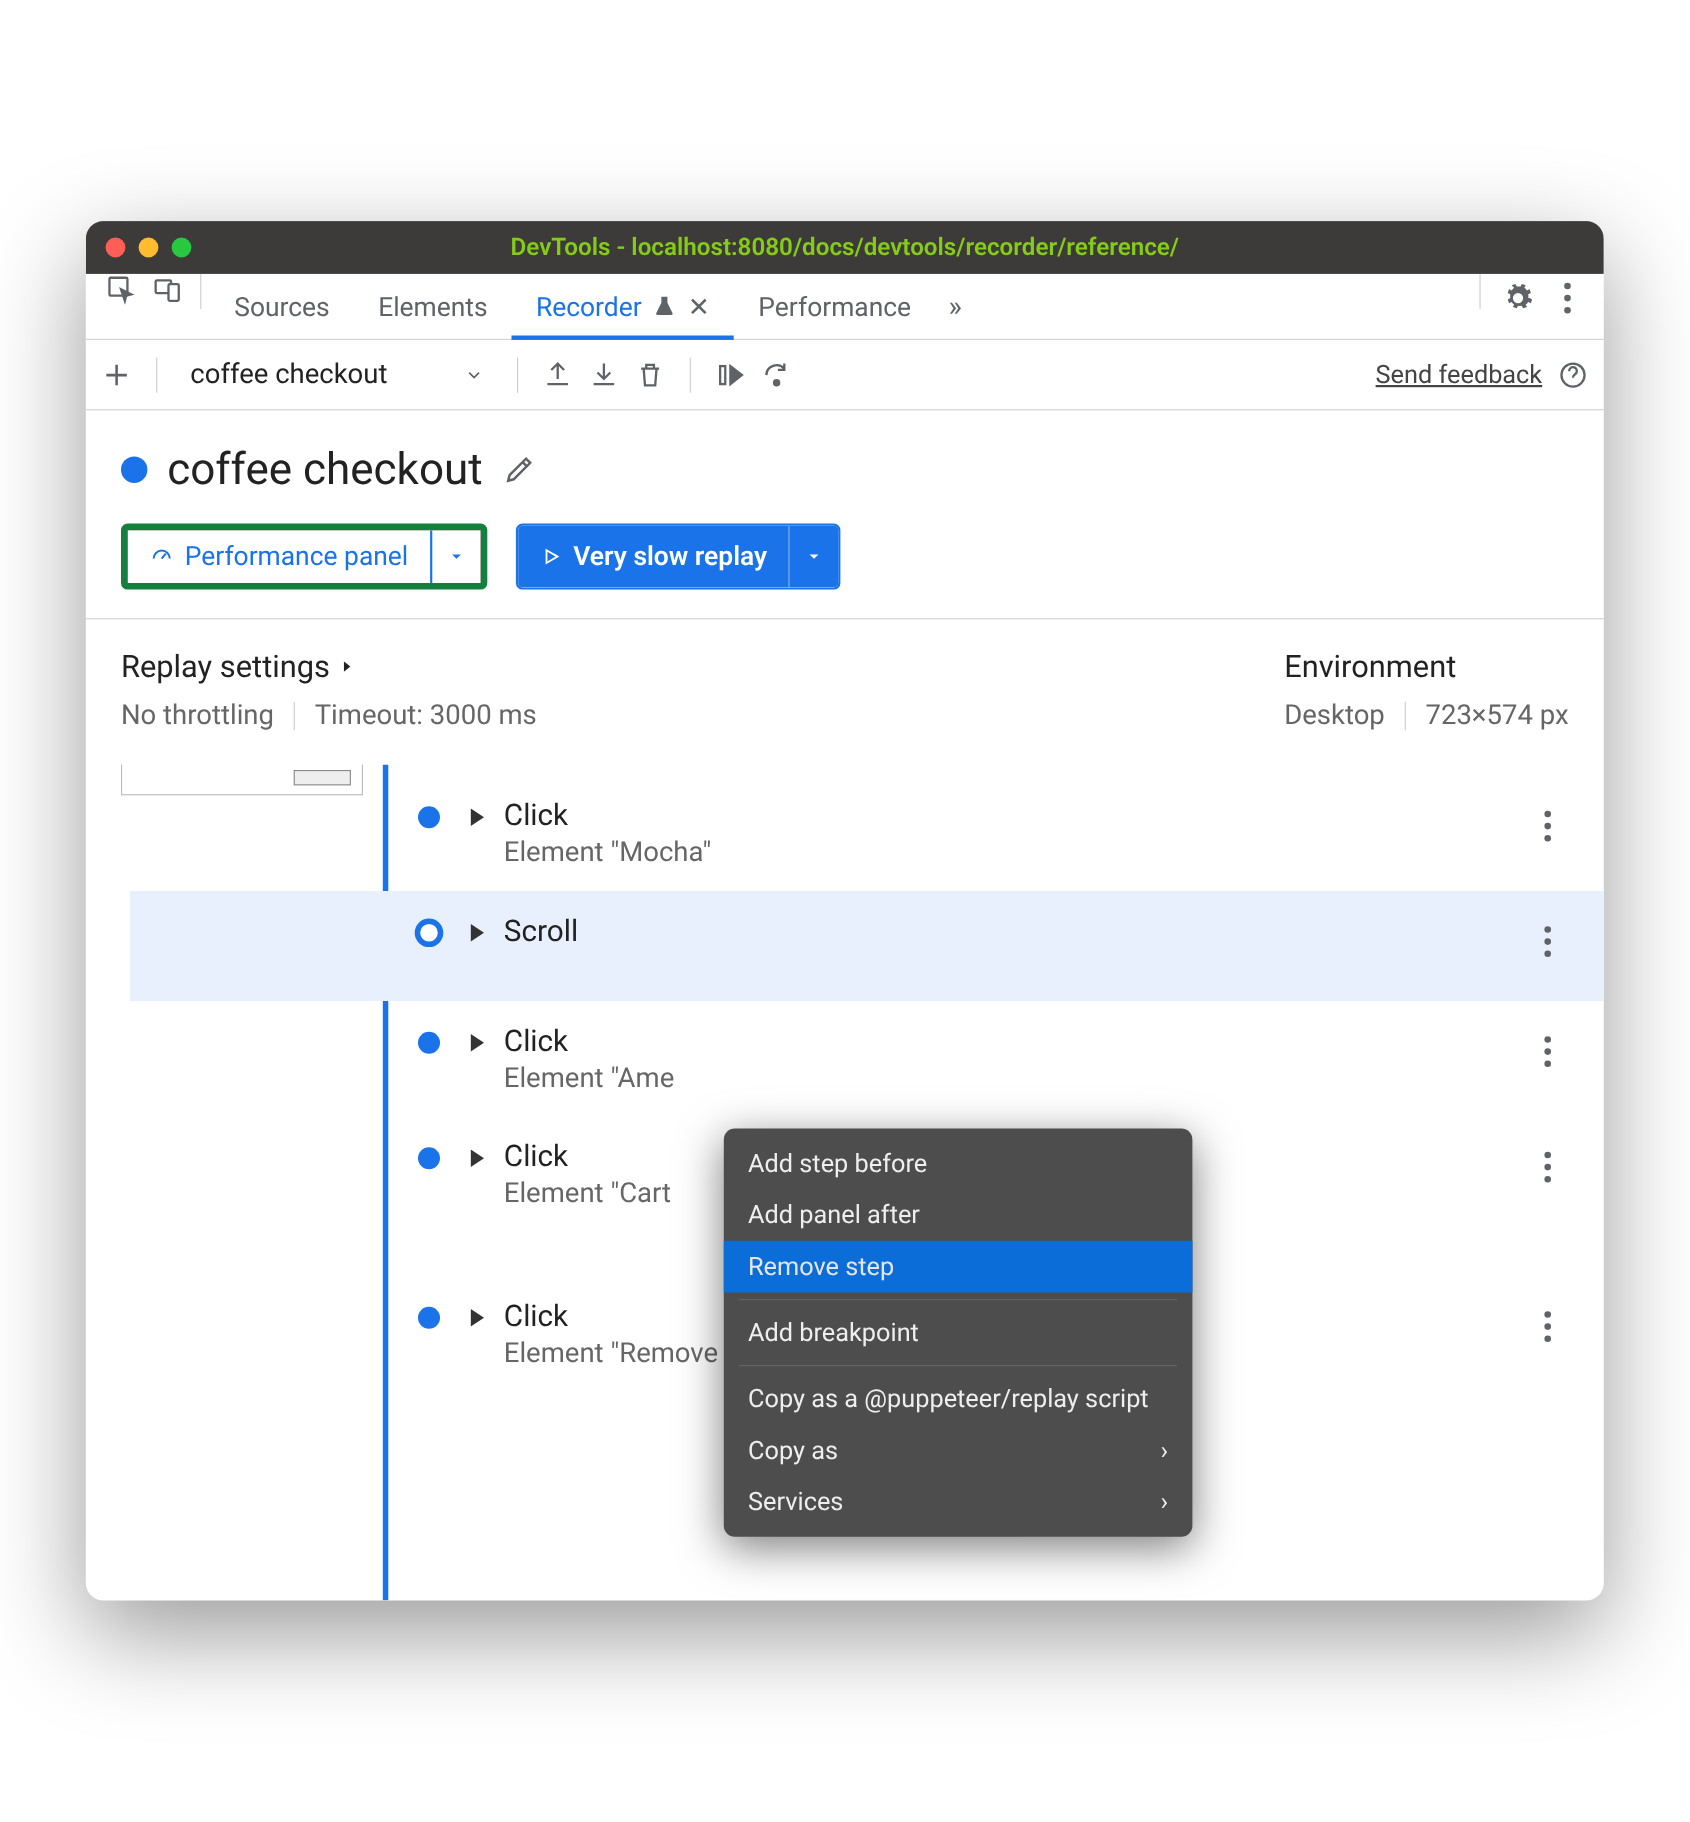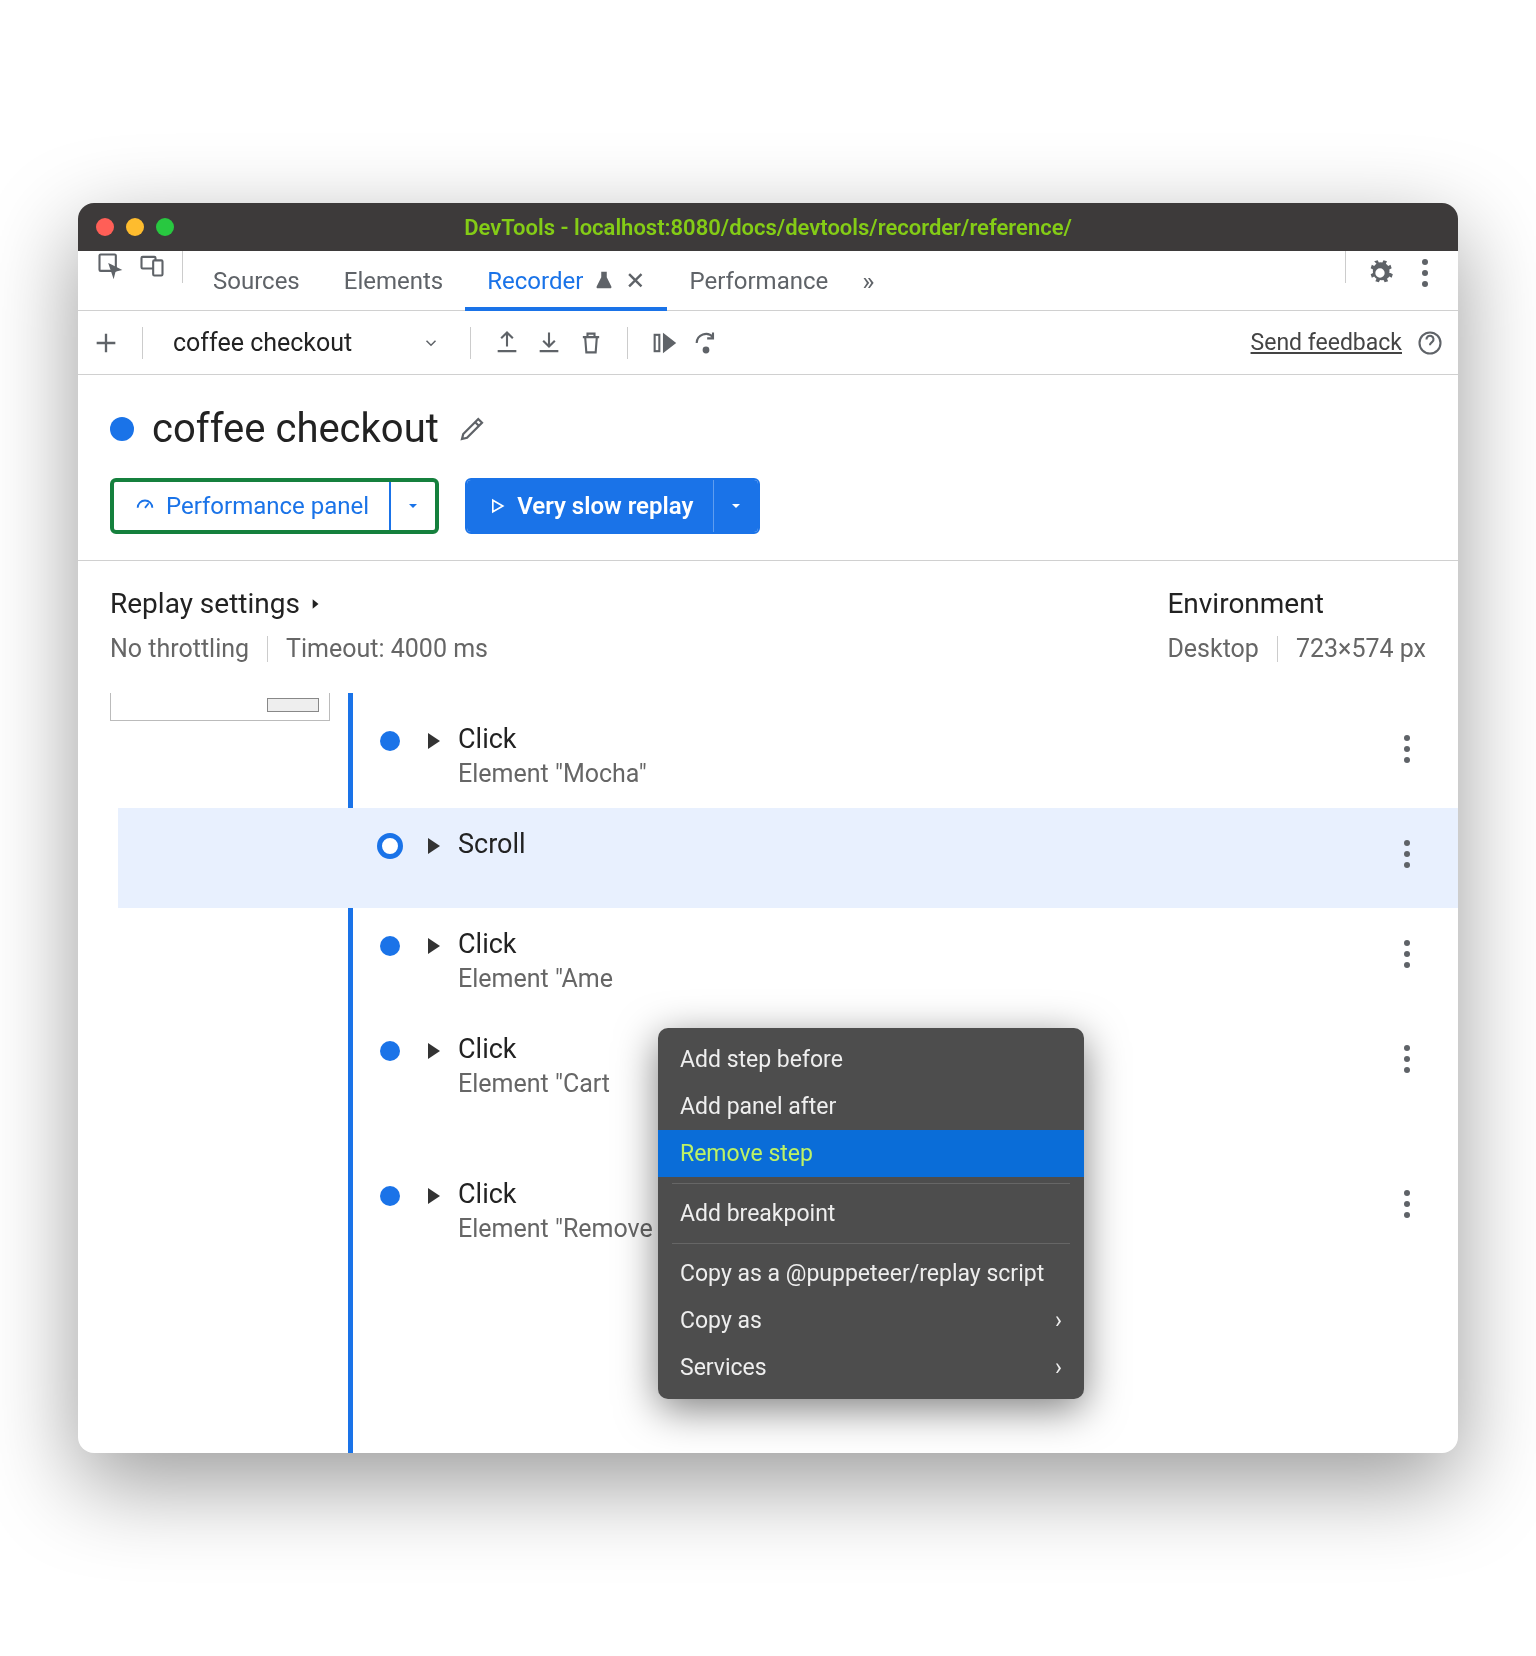--- a/index.html
+++ b/index.html
@@ -25,21 +25,21 @@
 .chev{width:18px;height:18px}
 .spacer{flex:1}
 .link{font-size:23px;color:#444;text-decoration:underline;cursor:pointer}
 .header{padding:30px 32px 26px}
 .title-row{display:flex;align-items:center;gap:18px}
 .bluedot{width:24px;height:24px;border-radius:50%;background:#1a73e8}
 .h1{font-size:40px;font-weight:400;color:#222}
 .edit-ic{width:30px;height:30px;color:#5f6368;cursor:pointer}
 .btnrow{display:flex;gap:26px;margin-top:26px}
 .splitbtn{display:flex;border-radius:6px;overflow:hidden}
-.splitbtn.outline{border:4px solid #15803d;background:#737373}
+.splitbtn.outline{border:6px solid #15803d;background:#737373}
 .splitbtn.outline .main,.splitbtn.outline .drop{color:#1a73e8;background:#fff}
 .splitbtn.fill .main,.splitbtn.fill .drop{background:#1a73e8;color:#fff}
 .splitbtn .main{padding:10px 20px;font-size:24px;display:flex;align-items:center;gap:10px;cursor:pointer;border:none}
 .splitbtn .drop{padding:10px 14px;display:flex;align-items:center;cursor:pointer;border-left:1px solid rgba(255,255,255,0.3)}
 .splitbtn.outline .drop{border-left:2px solid #1a73e8}
 .splitbtn.fill{border:2px solid #1a73e8}
 .hr{height:1px;background:#d0d0d0}
 .settings{display:flex;padding:26px 32px 30px}
 .settings-col{flex:1}
 .settings-h{font-size:28px;color:#222;display:flex;align-items:center;gap:8px;margin-bottom:14px}
@@ -55,21 +55,21 @@
 .step.selected .node{background:#fff;border:5px solid #1a73e8;left:259px;top:25px;width:26px;height:26px}
 .caret{width:0;height:0;border-left:12px solid #333;border-top:8px solid transparent;border-bottom:8px solid transparent;margin-top:10px;margin-right:18px;cursor:pointer}
 .step-body{flex:1}
 .step-title{font-size:27px;color:#222}
 .step-sub{font-size:25px;color:#666;margin-top:4px}
 .more{position:absolute;right:40px;top:24px;cursor:pointer;padding:8px}
 .more-dots{display:flex;flex-direction:column;gap:5px}
 .more-dots span{width:6px;height:6px;border-radius:50%;background:#5f6368}
 .ctxmenu{position:absolute;left:580px;top:825px;background:#4d4d4d;border-radius:10px;box-shadow:0 10px 40px rgba(0,0,0,0.5);width:426px;padding:8px 0;z-index:100}
 .ctx-item{padding:10px 22px;font-size:23px;color:#eee;cursor:pointer;display:flex;align-items:center;justify-content:space-between}
-.ctx-item.hl{background:#0a6dd8;color:#bef264}
+.ctx-item.hl{background:#0a6dd8;color:#e5e5e5}
 .ctx-sep{height:1px;background:#666;margin:6px 14px}
 .ctx-chev{color:#eee}
 .flask-icon{width:22px;height:22px}
 .close-x{font-size:24px;color:#5f6368;cursor:pointer}
 .more-tabs{font-size:26px;color:#5f6368;cursor:pointer;padding:0 12px}
 </style>
 </head>
 <body>
 
 <div class="window">
@@ -211,21 +211,21 @@
     <div class="settings-col">
       <div class="settings-h">
         <span>Replay settings</span>
         <svg width="14" height="14" viewBox="0 0 24 24" fill="#222">
             <path d="M8 4l10 8-10 8z"></path>
           </svg>
       </div>
       <div class="settings-row">
         <span>No throttling</span>
         <div class="vdiv"></div>
-        <span>Timeout: 4000 ms</span>
+        <span>Timeout: 3000 ms</span>
       </div>
     </div>
     <div class="settings-col" style="flex:0 0 auto">
       <div class="settings-h">
           <span>Environment</span>
         </div>
       <div class="settings-row">
         <span>Desktop</span>
         <div class="vdiv"></div>
         <span>723×574 px</span>

